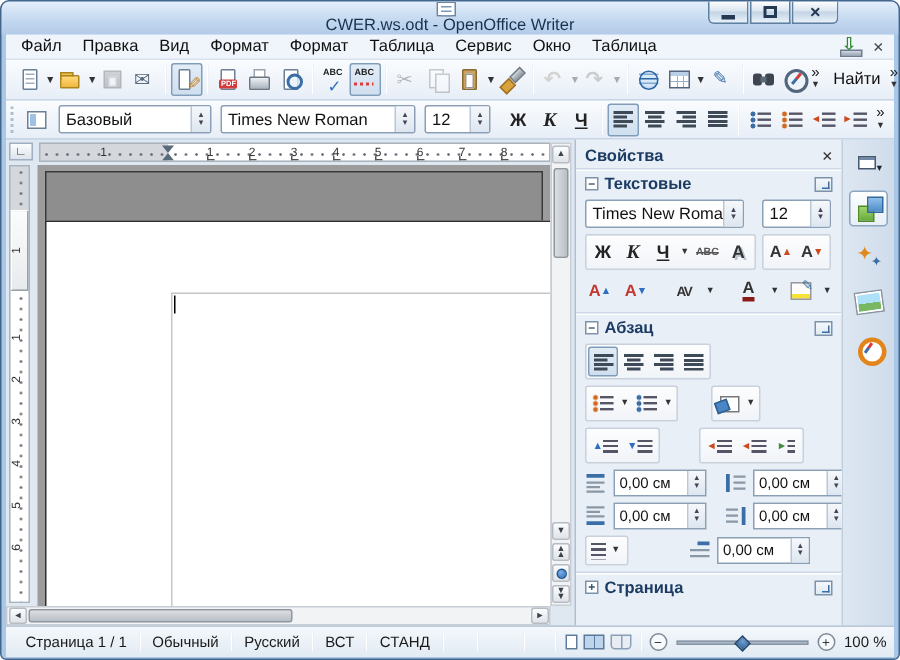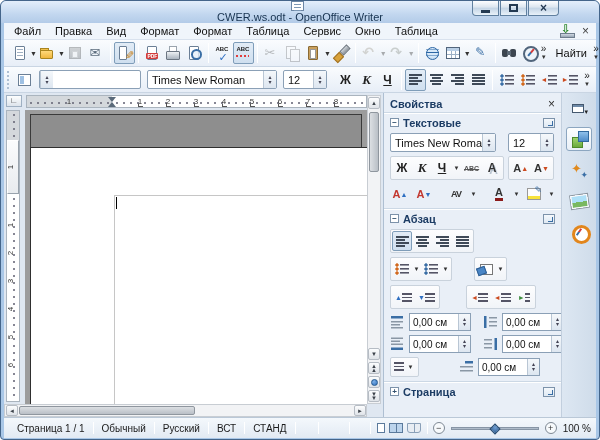--- a/index.html
+++ b/index.html
@@ -325,20 +325,21 @@
         <span class="ar">▼</span>
       </span>
   </div>
 
   <div class="tb tb2">
     <span class="grip"></span>
     <span class="tbtn">
         <span class="ic ic-styles"></span>
       </span>
     <span class="combo" style="width:102px;margin-left:4px">
+      <span class="val">Базовый</span>
         <span class="spin"></span>
     </span>
     <span class="combo" style="width:130px;margin-left:6px">
       <span class="val">Times New Roman</span>
         <span class="spin"></span>
     </span>
     <span class="combo" style="width:44px;margin-left:6px">
       <span class="val">12</span>
         <span class="spin"></span>
     </span>

